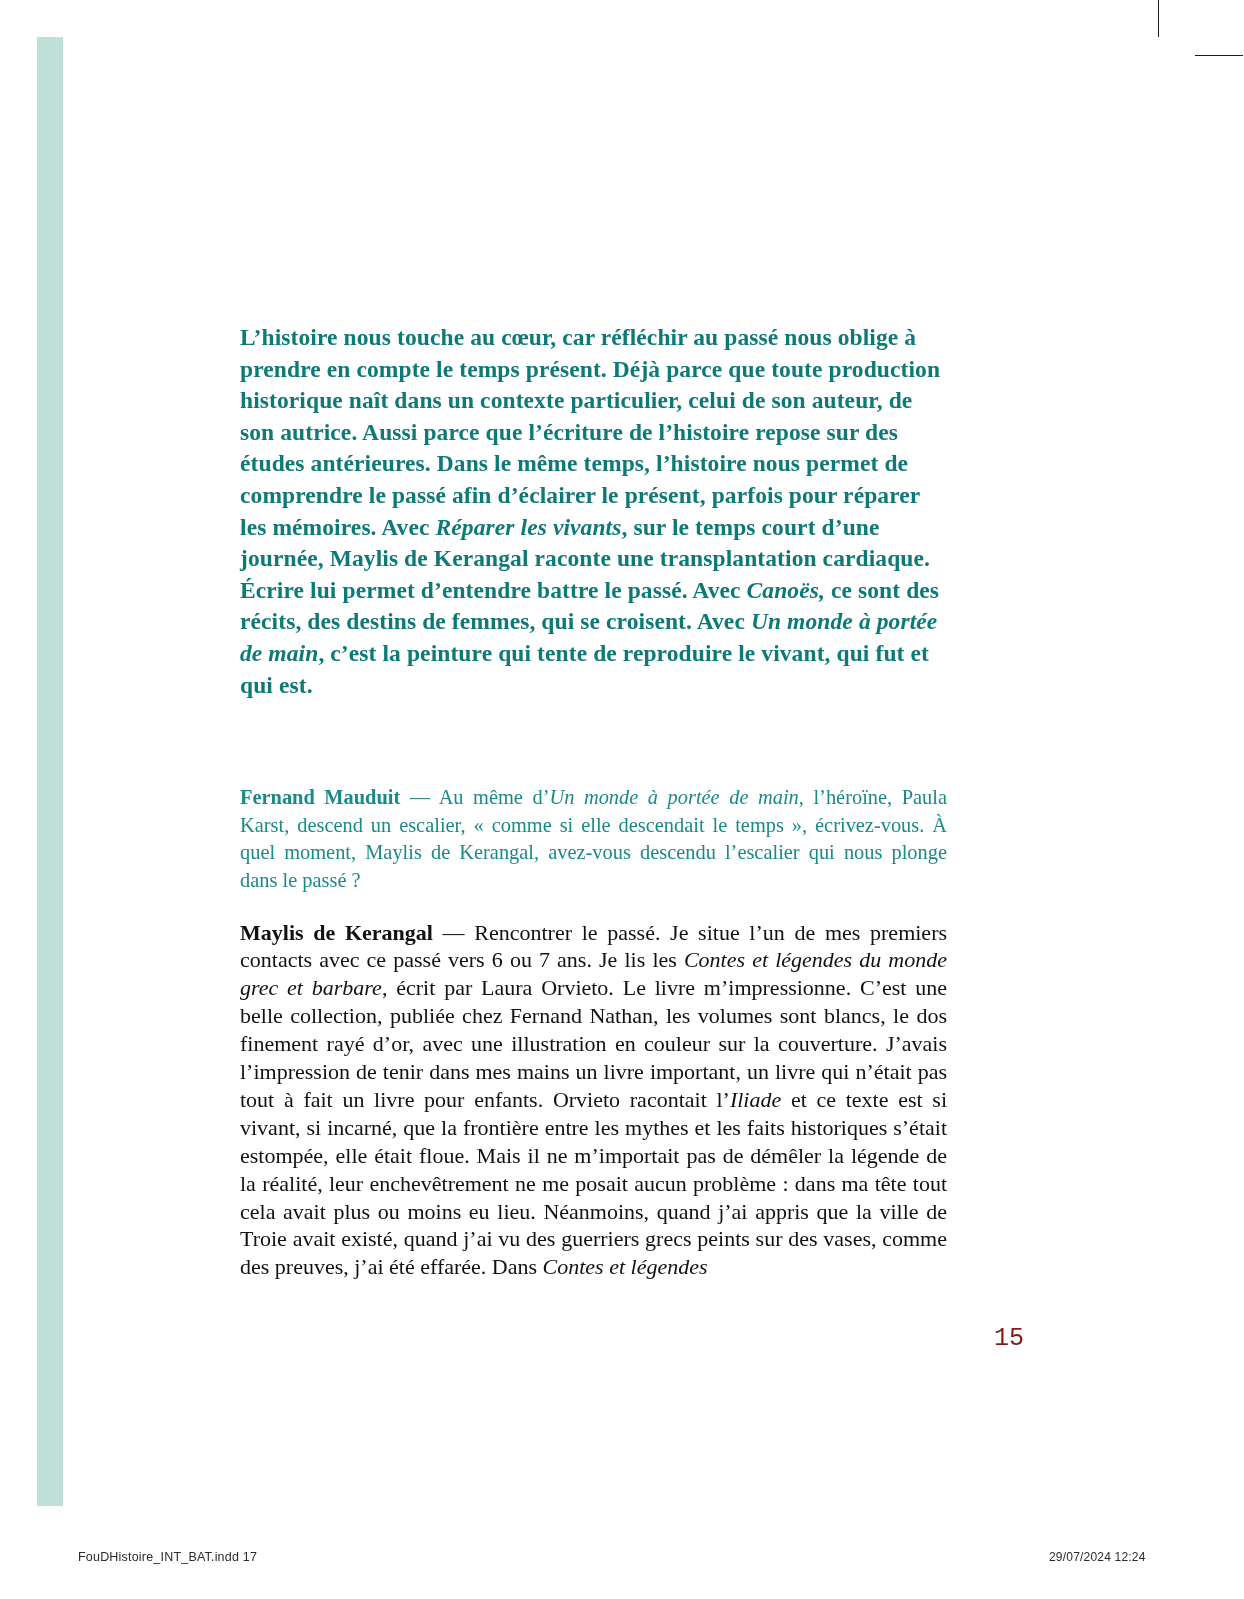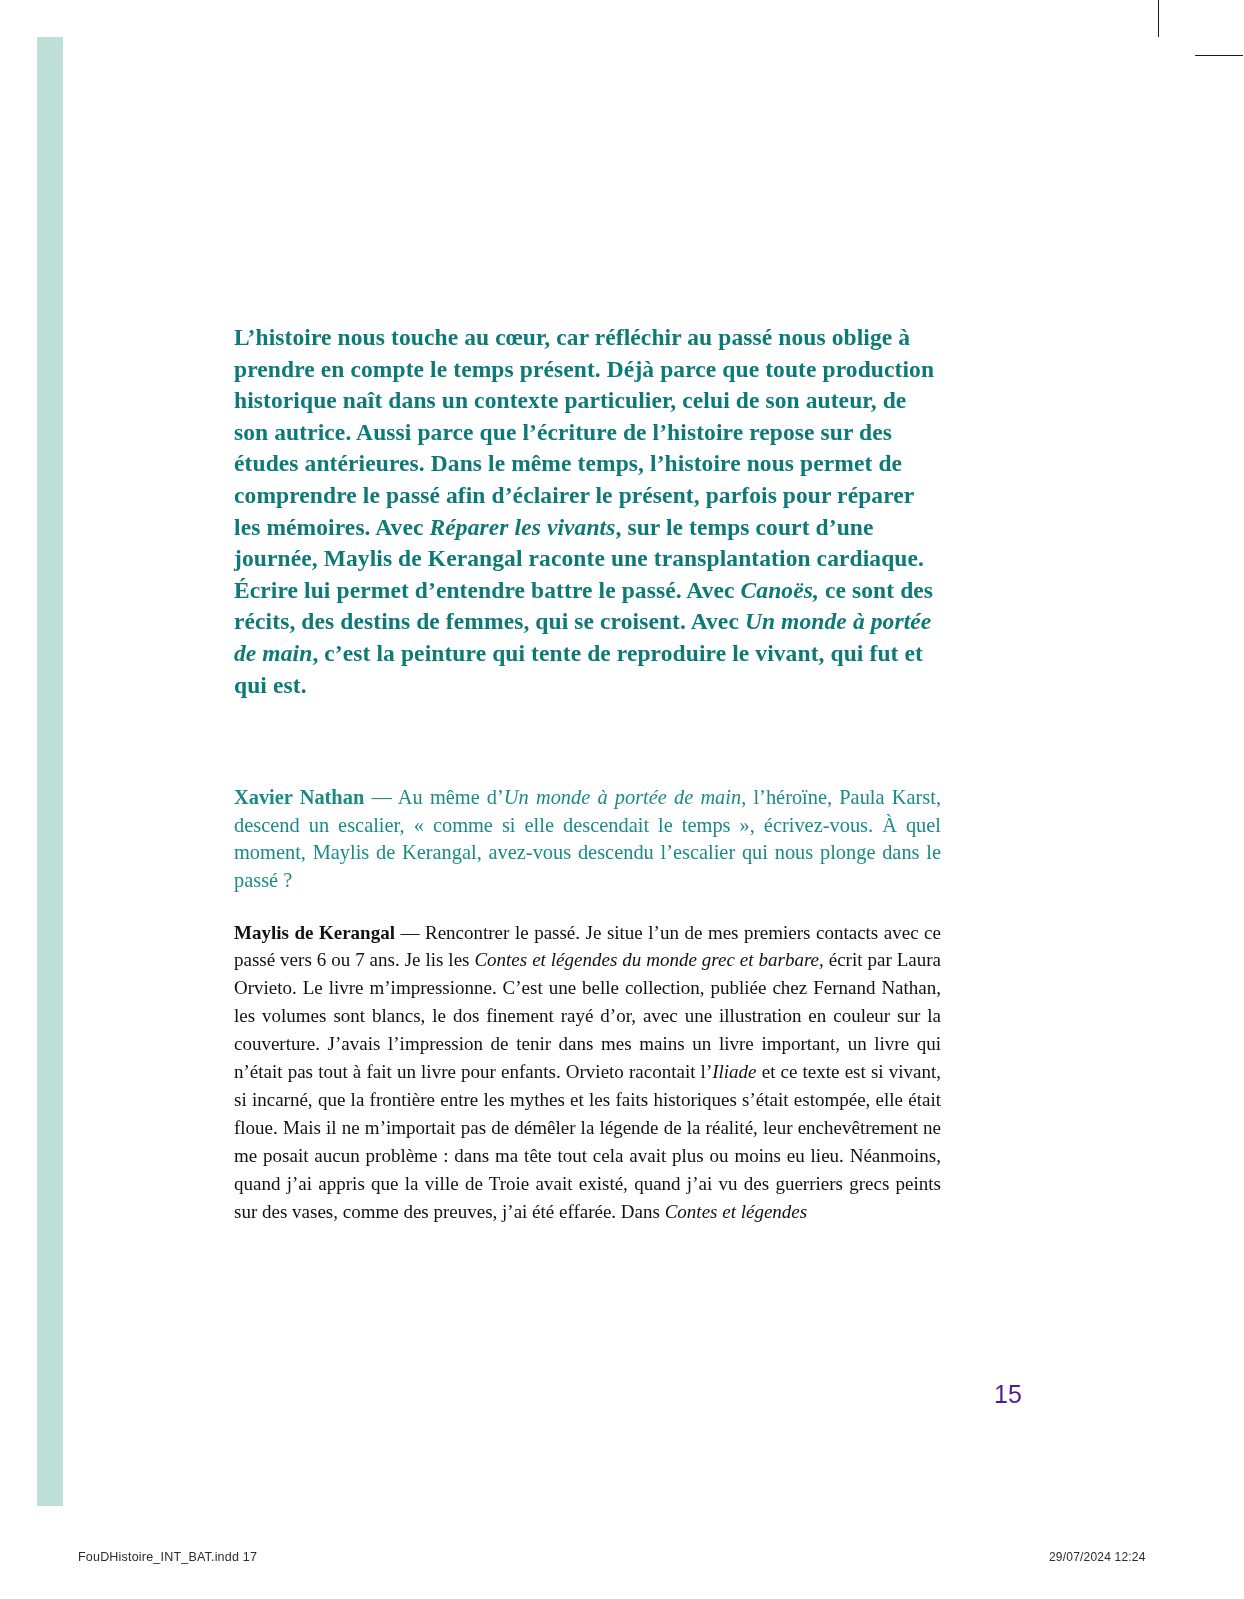--- a/index.html
+++ b/index.html
@@ -42,21 +42,21 @@
   .crop-tr-h {
     left: 1195px;
     top: 55px;
     width: 48px;
     height: 1px;
   }
 
   
   .content {
     position: absolute;
-    left: 234px;
+    left: 240px;
     top: 322px;
     width: 707px;
   }
 
   .lede {
     color: #0d7a77;
     font-weight: bold;
     font-size: 23.5px;
     line-height: 31.6px;
     letter-spacing: 0.1px;
@@ -80,44 +80,44 @@
   }
   .question .speaker {
     font-weight: bold;
   }
   .question em {
     font-style: italic;
   }
 
   .answer {
     color: #111111;
-    font-size: 19px;
+    font-size: 22px;
     line-height: 27.9px;
     margin: 24px 0 0 0;
     text-align: justify;
   }
   .answer .speaker {
     font-weight: bold;
   }
   .answer em {
     font-style: italic;
   }
 
   .dash {
     font-style: normal;
   }
 
   
   .folio {
     position: absolute;
     left: 994px;
-    top: 1380px;
-    font-family: Liberation Sans, sans-serif;
+    top: 1324px;
+    font-family: Liberation Mono, monospace;
     font-size: 25px;
-    color: #4c1d95;
+    color: #7f1d1d;
   }
 
   
   .slug-left {
     position: absolute;
     left: 78px;
     top: 1550px;
     font-family: "Liberation Sans", sans-serif;
     font-size: 12.5px;
     color: #2b2b2b;
@@ -141,21 +141,21 @@
   <div class="left-band"></div>
   <div class="crop-mark crop-tr-v"></div>
   <div class="crop-mark crop-tr-h"></div>
 
   <div class="content">
 
     <p class="lede"><span>L’histoire nous touche au cœur, car réfléchir au passé nous oblige à prendre en compte le temps présent. Déjà parce que toute production historique naît dans un contexte particulier, celui de son auteur, de son autrice. Aussi parce que l’écriture de l’histoire repose sur des études antérieures. Dans le même temps, l’histoire nous permet de comprendre le passé afin d’éclairer le présent, parfois pour réparer les mémoires. Avec </span><em>Réparer les vivants</em><span>, sur le temps court d’une journée, Maylis de Kerangal raconte une transplantation cardiaque. Écrire lui permet d’entendre battre le passé. Avec </span><em>Canoës,</em><span> ce sont des récits, des destins de femmes, qui se croisent. Avec </span><em>Un monde à portée de main</em><span>, c’est la peinture qui tente de reproduire le vivant, qui fut et qui est.</span></p>
 
     <div class="qa-block">
       <p class="question">
-        <span class="speaker">Xavier Nathan</span><span class="dash"> — </span><span><span>Au même d’</span><em>Un monde à portée de main</em><span>, l’héroïne, Paula Karst, descend un escalier, « comme si elle descendait le temps », écrivez-vous. À quel moment, Maylis de Kerangal, avez-vous descendu l’escalier qui nous plonge dans le passé ?</span></span>
+        <span class="speaker">Fernand Mauduit</span><span class="dash"> — </span><span><span>Au même d’</span><em>Un monde à portée de main</em><span>, l’héroïne, Paula Karst, descend un escalier, « comme si elle descendait le temps », écrivez-vous. À quel moment, Maylis de Kerangal, avez-vous descendu l’escalier qui nous plonge dans le passé ?</span></span>
       </p>
 
       <p class="answer">
         <span class="speaker">Maylis de Kerangal</span><span class="dash"> — </span><span><span>Rencontrer le passé. Je situe l’un de mes premiers contacts avec ce passé vers 6 ou 7 ans. Je lis les </span><em>Contes et légendes du monde grec et barbare</em><span>, écrit par Laura Orvieto. Le livre m’impressionne. C’est une belle collection, publiée chez Fernand Nathan, les volumes sont blancs, le dos finement rayé d’or, avec une illustration en couleur sur la couverture. J’avais l’impression de tenir dans mes mains un livre important, un livre qui n’était pas tout à fait un livre pour enfants. Orvieto racontait l’</span><em>Iliade</em><span> et ce texte est si vivant, si incarné, que la frontière entre les mythes et les faits historiques s’était estompée, elle était floue. Mais il ne m’importait pas de démêler la légende de la réalité, leur enchevêtrement ne me posait aucun problème : dans ma tête tout cela avait plus ou moins eu lieu. Néanmoins, quand j’ai appris que la ville de Troie avait existé, quand j’ai vu des guerriers grecs peints sur des vases, comme des preuves, j’ai été effarée. Dans </span><em>Contes et légendes</em></span>
       </p>
     </div>
 
   </div>
 
   <div class="folio">15</div>

